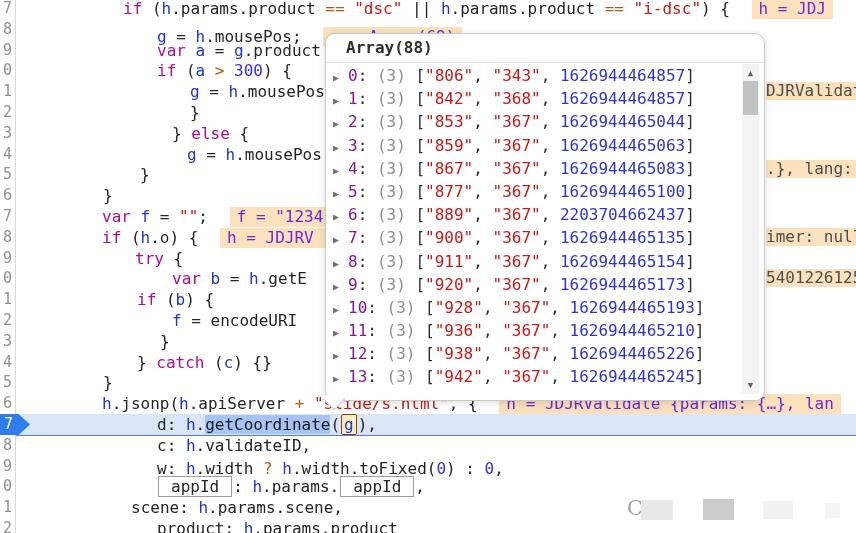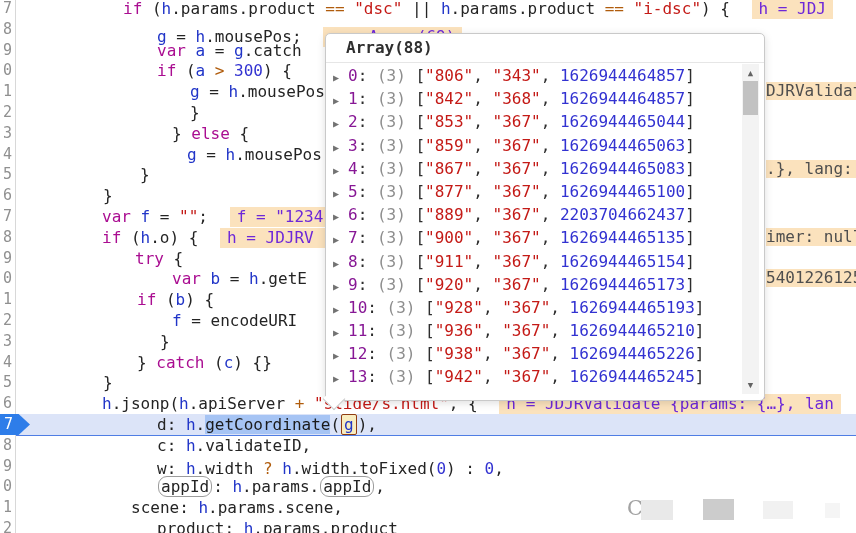--- a/index.html
+++ b/index.html
@@ -12,27 +12,27 @@
   .gnum.cur{width:26px;padding-left:4px;text-align:left;background:#2e7de9;color:#ffffff;
         clip-path:polygon(0 0,62% 0,100% 50%,62% 100%,0 100%);z-index:3;}
   
   .editor{position:absolute;left:0;top:0;right:0;bottom:0;}
   .cline{position:absolute;left:15px;right:0;height:21px;line-height:21px;white-space:pre;overflow:hidden;}
   .cline.cur{background:#dce4f8;border-bottom:1px solid #4f7de4;}
   .t-p{color:#242424}.t-k{color:#aa0d91}.t-v{color:#2135c8}.t-n{color:#3232d1}
   .t-s{color:#c41a16}.t-o{color:#b05c0c}
   .t-sel{background:#a6c4f4;color:#1a1a1a}
   .t-gb{background:#f8edc0;border:1px solid #8f3c13;color:#2135c8;padding:0 2px;margin:0 1px;border-radius:2px}
-  .t-rb{border:1px solid #9c9c9c;border-radius:9px;padding:0 2px;margin:0 1px}
+  .t-rb{border:1px solid #9c9c9c;border-radius:0;padding:0 12px;margin:0 1px}
   .chip{background:#fbe2bd;color:#6d28d9;padding:1px 7px;margin-left:12px;display:inline-block;height:18px;line-height:18px;}
   .frag{position:absolute;left:766px;right:0;height:18px;line-height:18px;background:#fbe2bd;
         color:#4e4e4e;white-space:pre;z-index:5;overflow:hidden;}
   
   .popup{position:absolute;left:325px;top:33px;width:438px;height:366px;background:#ffffff;
-         border:1px solid #c9c9c9;border-radius:5px;box-shadow:0 2px 8px rgba(0,0,0,.13);z-index:10;}
+         border:1px solid #c9c9c9;border-radius:10px;box-shadow:0 2px 8px rgba(0,0,0,.13);z-index:10;}
   .popup-header{height:28px;line-height:28px;padding-left:20px;font-weight:bold;color:#2f2f2f;
          border-bottom:1px solid #e6e6e6;font-size:16px;}
   .popup-rows{position:absolute;top:30px;left:0;right:28px;bottom:2px;overflow:hidden;}
   .prow{height:23.2px;line-height:23.2px;padding-left:7px;white-space:pre;color:#2d2d2d;}
   .tri{color:#727272;font-size:10px;display:inline-block;width:15px;}
   .pidx{color:#871795}.plen{color:#8e8e8e}.pstr{color:#c41a16}.pnum{color:#3232d1}
   .pscroll{position:absolute;top:30px;right:5px;bottom:6px;width:17px;background:#f3f3f3;}
   .sarr{position:absolute;left:0;right:0;text-align:center;color:#636363;font-size:9px;height:12px;line-height:12px;}
   .sarr.up{top:3px}.sarr.down{bottom:3px}
   .sthumb{position:absolute;left:1px;right:1px;top:17px;height:34px;background:#c2c2c2;}
@@ -43,21 +43,21 @@
   .wm-b{position:absolute;z-index:6;}
 </style>
 </head>
 <body>
 
 <div class="screen">
 
   <div class="editor">
       <div class="cline" style="top: -2px; padding-left: 108px;"><span class="t-k">if</span><span class="t-p"> (</span><span class="t-v">h</span><span class="t-p">.params.product </span><span class="t-o">==</span><span class="t-p"> </span><span class="t-s">"dsc"</span><span class="t-p"> || </span><span class="t-v">h</span><span class="t-p">.params.product </span><span class="t-o">==</span><span class="t-p"> </span><span class="t-s">"i-dsc"</span><span class="t-p">) { </span><span class="chip">h = JDJ</span></div>
       <div class="cline" style="top: 26px; padding-left: 142px;"><span class="t-v">g</span><span class="t-p"> = </span><span class="t-v">h</span><span class="t-p">.mousePos; </span><span class="chip">g = Array(69)</span></div>
-      <div class="cline" style="top: 39.6px; padding-left: 142px;"><span class="t-k">var</span><span class="t-p"> </span><span class="t-v">a</span><span class="t-p"> = </span><span class="t-v">g</span><span class="t-p">.catch</span></div>
+      <div class="cline" style="top: 39.6px; padding-left: 142px;"><span class="t-k">var</span><span class="t-p"> </span><span class="t-v">a</span><span class="t-p"> = </span><span class="t-v">g</span><span class="t-p">.product</span></div>
       <div class="cline" style="top: 60.4px; padding-left: 142px;"><span class="t-k">if</span><span class="t-p"> (</span><span class="t-v">a</span><span class="t-p"> </span><span class="t-o">&gt;</span><span class="t-p"> </span><span class="t-n">300</span><span class="t-p">) {</span></div>
       <div class="cline" style="top: 81.2px; padding-left: 175px;"><span class="t-v">g</span><span class="t-p"> = </span><span class="t-v">h</span><span class="t-p">.mousePos</span></div>
       <div class="cline" style="top: 102px; padding-left: 175px;"><span class="t-p">}</span></div>
       <div class="cline" style="top: 122.8px; padding-left: 157px;"><span class="t-p">} </span><span class="t-k">else</span><span class="t-p"> {</span></div>
       <div class="cline" style="top: 143.6px; padding-left: 172px;"><span class="t-v">g</span><span class="t-p"> = </span><span class="t-v">h</span><span class="t-p">.mousePos</span></div>
       <div class="cline" style="top: 164.4px; padding-left: 125px;"><span class="t-p">}</span></div>
       <div class="cline" style="top: 185.2px; padding-left: 88px;"><span class="t-p">}</span></div>
       <div class="cline" style="top: 206px; padding-left: 87px;"><span class="t-k">var</span><span class="t-p"> </span><span class="t-v">f</span><span class="t-p"> = </span><span class="t-s">""</span><span class="t-p">; </span><span class="chip" style="min-width: 130px;">f = "1234</span></div>
       <div class="cline" style="top: 226.8px; padding-left: 87px;"><span class="t-k">if</span><span class="t-p"> (</span><span class="t-v">h</span><span class="t-p">.o) { </span><span class="chip" style="min-width: 140px;">h = JDJRV</span></div>
       <div class="cline" style="top: 247.6px; padding-left: 120px;"><span class="t-k">try</span><span class="t-p"> {</span></div>

